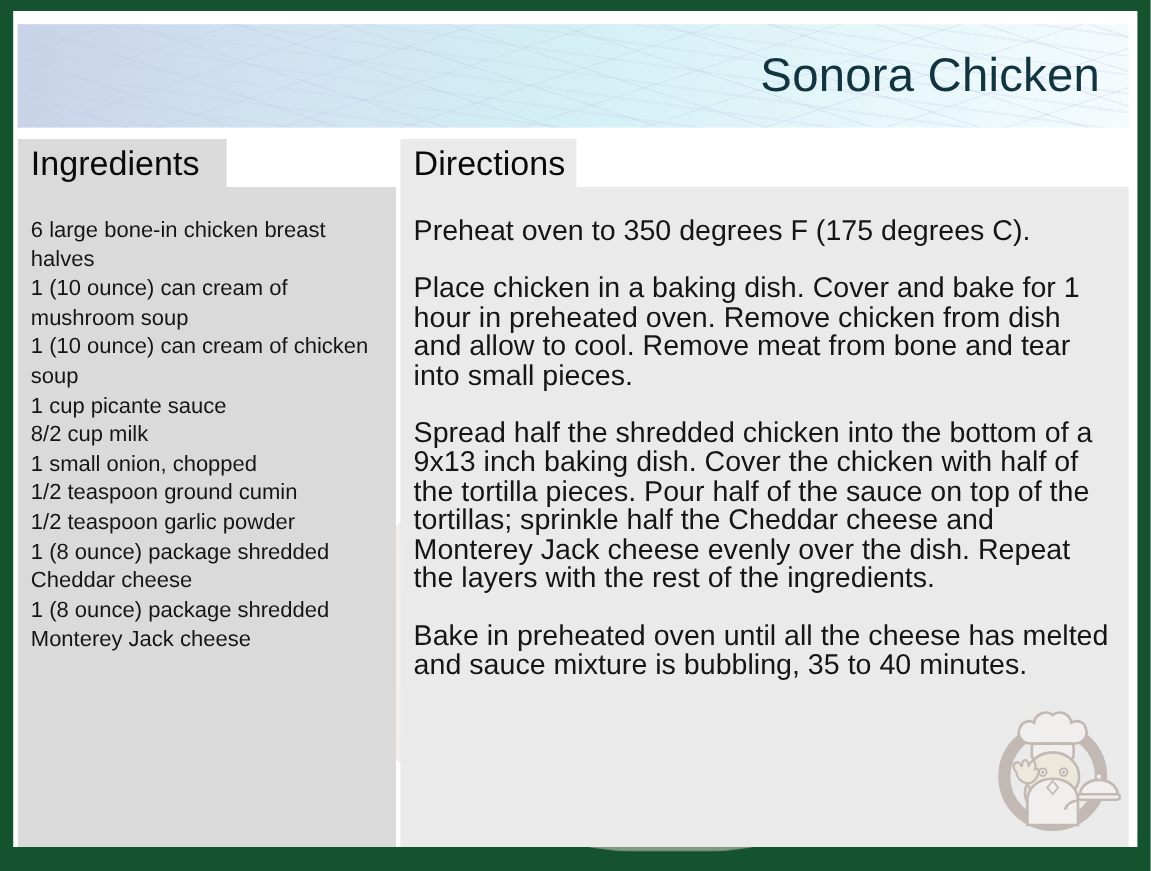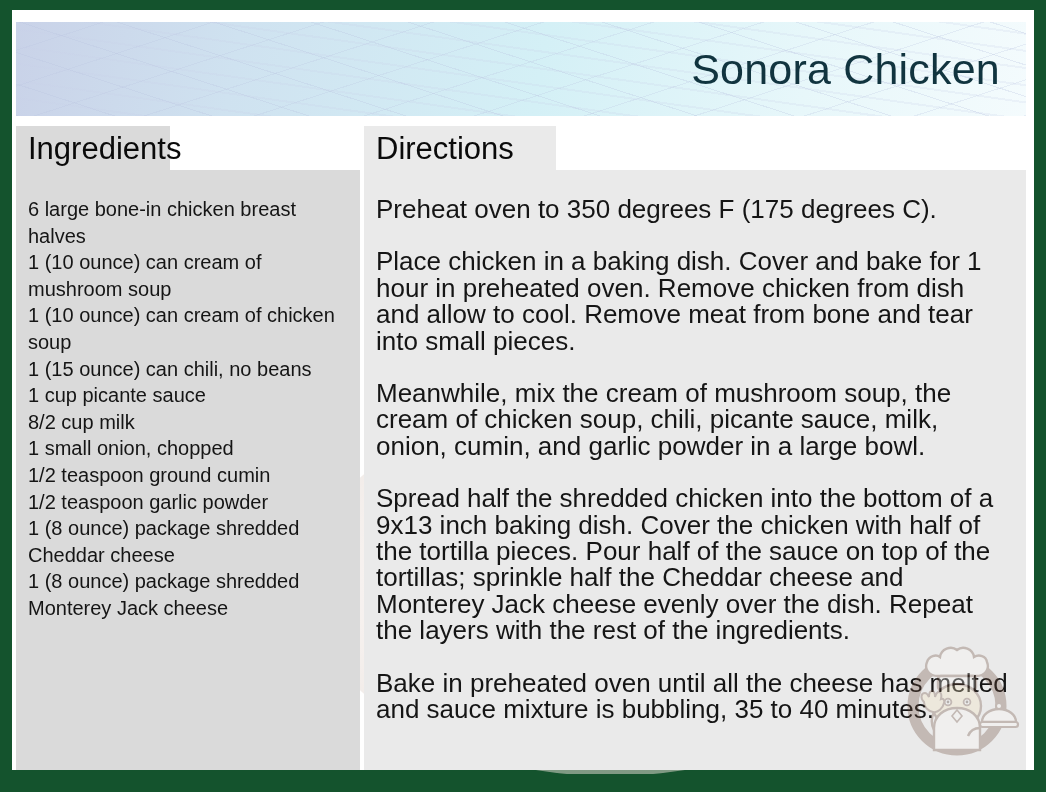--- a/index.html
+++ b/index.html
@@ -110,36 +110,36 @@
   .col-body {
     position: absolute;
     left: 0;
     top: 44px;
     box-sizing: border-box;
     padding: 26px 14px 10px 12px;
   }
 
   
   .col-ingredients { left: 4px; top: 116px; width: 344px; height: 644px; }
-  .col-ingredients .col-tab { width: 154px; background: #dadada; }
+  .col-ingredients .col-tab { width: 190px; background: #dadada; }
   .col-ingredients .col-body {
     width: 344px;
     height: 600px;
     background: #dadada;
   }
   .ing-list {
     font-size: 20px;
     color: #151515;
     line-height: 26.6px;
   }
   .ing-item { display: block; }
 
   
   .col-directions { left: 352px; top: 116px; width: 662px; height: 644px; }
-  .col-directions .col-tab { width: 192px; background: #eaeaea; text-align: right; }
+  .col-directions .col-tab { width: 160px; background: #eaeaea; text-align: right; }
   .col-directions .col-body {
     width: 662px;
     height: 600px;
     background: #eaeaea;
   }
   .dir-list {
     font-size: 26px;
     color: #151515;
     line-height: 26.4px;
   }
@@ -236,41 +236,39 @@
 
     <div class="col col-ingredients">
       <div class="col-tab">
         <span class="col-tab-label">Ingredients</span>
       </div>
       <div class="col-body">
         <div class="ing-list">
           <span class="ing-item">6 large bone-in chicken breast halves</span>
           <span class="ing-item">1 (10 ounce) can cream of mushroom soup</span>
           <span class="ing-item">1 (10 ounce) can cream of chicken soup</span>
-          <span class="ing-item">1 (15 ounce) can chili, no beans</span>
           <span class="ing-item">1 cup picante sauce</span>
           <span class="ing-item">8/2 cup milk</span>
           <span class="ing-item">1 small onion, chopped</span>
           <span class="ing-item">1/2 teaspoon ground cumin</span>
           <span class="ing-item">1/2 teaspoon garlic powder</span>
           <span class="ing-item">1 (8 ounce) package shredded Cheddar cheese</span>
           <span class="ing-item">1 (8 ounce) package shredded Monterey Jack cheese</span>
         </div>
       </div>
     </div>
 
     <div class="col col-directions">
       <div class="col-tab">
         <span class="col-tab-label">Directions</span>
       </div>
       <div class="col-body">
         <div class="dir-list">
           <p class="dir-step">Preheat oven to 350 degrees F (175 degrees C).</p>
           <p class="dir-step">Place chicken in a baking dish. Cover and bake for 1 hour in preheated oven. Remove chicken from dish and allow to cool. Remove meat from bone and tear into small pieces.</p>
-          <p class="dir-step">Meanwhile, mix the cream of mushroom soup, the cream of chicken soup, chili, picante sauce, milk, onion, cumin, and garlic powder in a large bowl.</p>
           <p class="dir-step">Spread half the shredded chicken into the bottom of a 9x13 inch baking dish. Cover the chicken with half of the tortilla pieces. Pour half of the sauce on top of the tortillas; sprinkle half the Cheddar cheese and Monterey Jack cheese evenly over the dish. Repeat the layers with the rest of the ingredients.</p>
           <p class="dir-step">Bake in preheated oven until all the cheese has melted and sauce mixture is bubbling, 35 to 40 minutes.</p>
         </div>
       </div>
     </div>
 
     <div class="chef-logo">
       <svg width="126" height="126" viewBox="0 0 126 126" xmlns="http://www.w3.org/2000/svg" aria-hidden="true">
         <circle cx="63" cy="70" r="44" fill="none" stroke="#6b4a3a" stroke-width="11"></circle>
         <path d="M30 70 a33 33 0 0 1 66 0 z" fill="#fdfbf6" opacity="0"></path>

